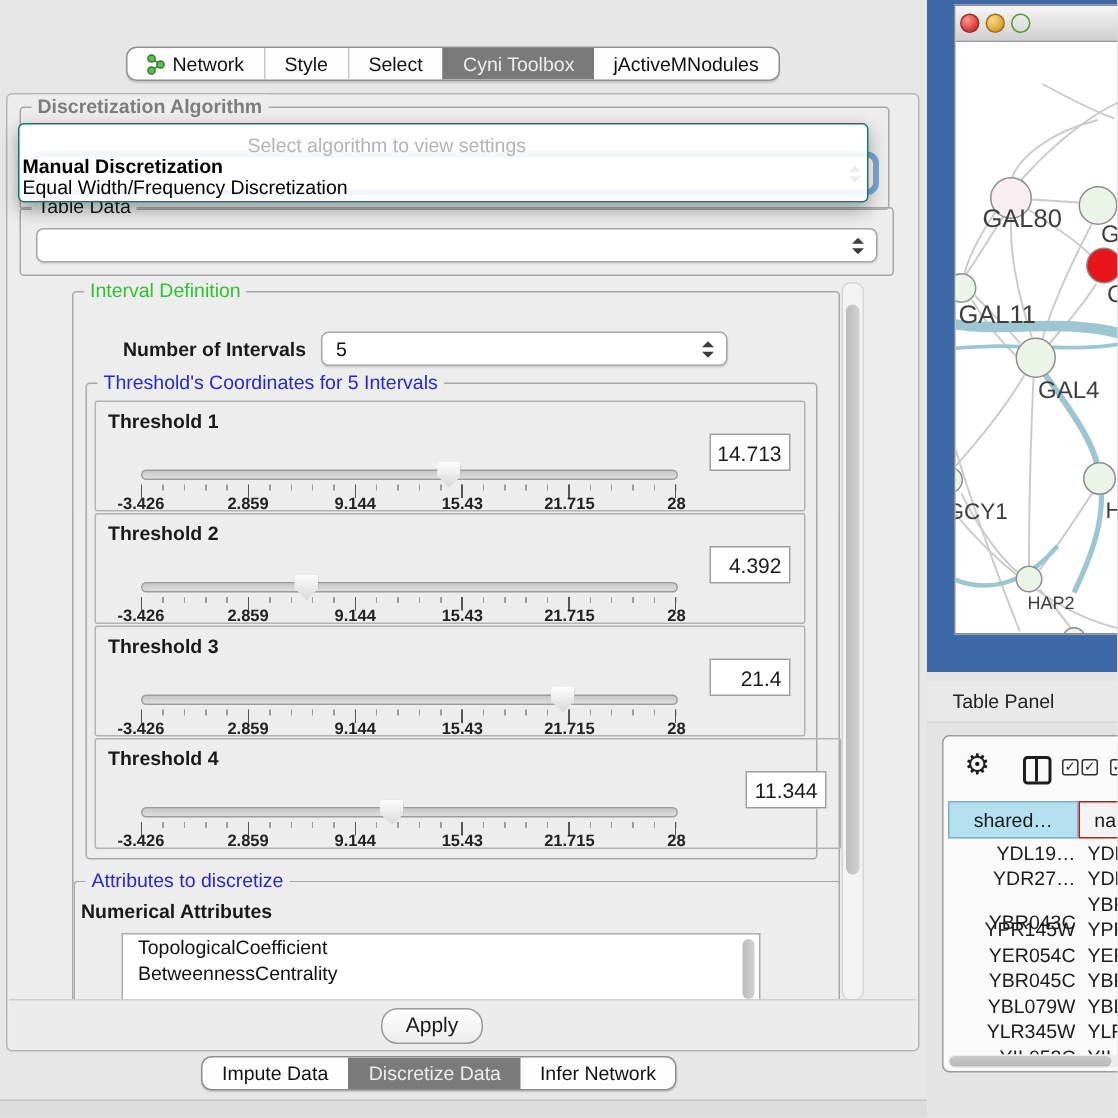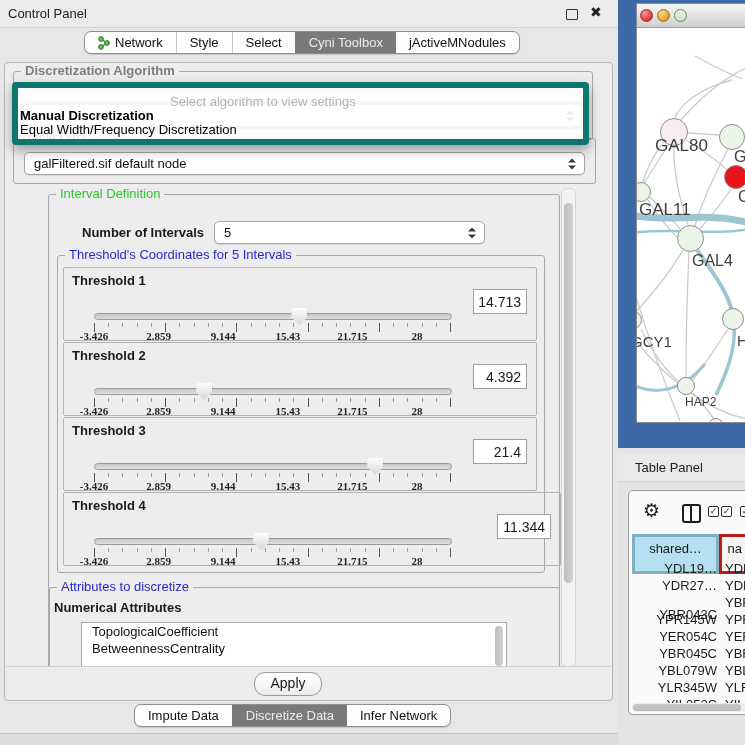--- a/index.html
+++ b/index.html
@@ -25,33 +25,33 @@
   .legend.blue{color:#2828cf;}
   .legend.gray{color:#7d7d7d;font-weight:bold;}
   .combo{position:absolute;background:#fff;border:1px solid #a6a6a6;border-radius:5px;font-size:13px;color:#111;display:flex;align-items:center;padding:0 24px 0 9px;box-sizing:border-box;box-shadow:0 1px 1px rgba(0,0,0,.1);}
   .stepper{position:absolute;right:8px;top:50%;transform:translateY(-50%);width:8px;height:11px;}
   .stepper:before,.stepper:after{content:"";position:absolute;left:0;border-left:4px solid transparent;border-right:4px solid transparent;}
   .stepper:before{top:0;border-bottom:4px solid #3d3d3d;}
   .stepper:after{bottom:0;border-top:4px solid #3d3d3d;}
   .focusring{box-shadow:0 0 0 3px rgba(95,157,224,.85);}
   
   #algo-popup{position:absolute;left:12px;top:82px;width:565px;height:51px;background:rgba(255,255,255,.9);
-    border:6px solid #0f766e;border-radius:4px;box-shadow:0 5px 12px rgba(0,0,0,.35);z-index:50;}
+    border:1px solid #0f766e;border-radius:4px;box-shadow:0 5px 12px rgba(0,0,0,.35);z-index:50;}
   #algo-prompt{position:absolute;left:152px;top:6px;font-size:13px;color:#b4b4b4;}
   .algo-option{position:absolute;left:2px;font-size:13px;color:#000;white-space:nowrap;}
   
   .threshold-panel{position:absolute;left:5px;width:472px;height:72px;border:1px solid #b3b3b3;border-radius:2px;}
   .t-label{position:absolute;left:8px;top:5px;font-size:13px;font-weight:bold;}
   .slider-track{position:absolute;left:30px;top:45px;width:356px;height:5px;border:1px solid #9b9b9b;border-radius:4px;background:linear-gradient(#c7c7c7,#dedede);}
   .slider-handle{position:absolute;top:40px;width:16px;height:17px;background:linear-gradient(#fdfdfd,#d8d8d8);
     clip-path:polygon(8% 0,92% 0,100% 14%,100% 55%,50% 100%,0 55%,0 14%);filter:drop-shadow(0 0 1px #777);}
   .ticks{position:absolute;left:30px;top:55px;width:357px;height:9px;
     background:repeating-linear-gradient(90deg,#555 0 1px,transparent 1px 71.2px) 0 0/357px 9px no-repeat,
                repeating-linear-gradient(90deg,#9c9c9c 0 1px,transparent 1px 14.24px) 0 0/357px 4px no-repeat;}
-  .tick-scale{position:absolute;left:30px;top:62px;width:323px;height:12px;font-family:Liberation Serif, serif;}
+  .tick-scale{position:absolute;left:30px;top:62px;width:357px;height:12px;}
   .tick-label{position:absolute;transform:translateX(-50%);font-size:11px;font-weight:bold;color:#222;white-space:nowrap;}
   .value-box{position:absolute;right:9px;top:21px;width:54px;height:25px;background:#fff;border:1px solid #9e9e9e;
     font-size:14px;text-align:right;line-height:25px;padding-right:5px;box-sizing:border-box;}
   
   #attr-list{position:absolute;left:31px;top:34px;width:424px;height:50px;background:#fff;border:1px solid #ababab;border-bottom:none;overflow:hidden;}
   .attr-item{font-size:13px;padding:1px 0 1px 10px;color:#111;}
   .vscroll-thumb{position:absolute;background:linear-gradient(90deg,#bdbdbd,#d2d2d2);border-radius:5px;}
   
   #apply-bar{position:absolute;left:1px;right:1px;bottom:1px;height:32px;background:#ececec;border-top:1px solid #cfcfcf;}
   #apply-btn{position:absolute;left:248px;top:5px;width:66px;height:22px;background:linear-gradient(#ffffff,#ececec);
@@ -64,38 +64,33 @@
   .light{position:absolute;top:5px;width:13px;height:13px;border-radius:50%;box-sizing:border-box;}
   #net-canvas{position:absolute;left:0;top:24px;width:109px;height:394px;}
   .net-node{position:absolute;border-radius:50%;border:1.5px solid #8d8d8d;box-sizing:border-box;}
   .net-label{position:absolute;color:#3e3e3e;white-space:nowrap;}
   
   #table-titlebar{position:absolute;left:0;top:454px;width:127px;height:27px;background:#e9e9e9;border-bottom:1px solid #d5d5d5;}
   #table-title{position:absolute;left:17px;top:6px;font-size:13px;color:#222;}
   #table-box{position:absolute;left:10px;top:490px;width:120px;height:223px;background:#fafafa;border:1px solid #9c9c9c;border-radius:5px 0 0 5px;overflow:hidden;}
   .tb-icon{position:absolute;top:13px;}
   .checkbox{display:inline-block;width:9px;height:9px;border:1.5px solid #2e2e2e;border-radius:2px;font-size:9px;line-height:8px;text-align:center;color:#2e2e2e;}
-  .th-cell{position:absolute;top:43px;height:40px;box-sizing:border-box;border:3px solid #b91c1c;font-size:13px;text-align:center;line-height:24px;overflow:hidden;}
+  .th-cell{position:absolute;top:43px;height:25px;box-sizing:border-box;border:1px solid #b91c1c;font-size:13px;text-align:center;line-height:24px;overflow:hidden;}
   .trow{position:absolute;left:0;width:200px;height:17px;}
   .tcell{position:absolute;top:0;font-size:13px;color:#1c1c1c;white-space:nowrap;overflow:hidden;text-align:right;}
   #hscroll{position:absolute;left:3px;top:212px;width:114px;height:9px;background:#ededed;border-radius:5px;}
   #hscroll-thumb{position:absolute;left:1px;top:1px;width:108px;height:7px;background:linear-gradient(#c9c9c9,#b8b8b8);border-radius:4px;}
   .scroll-track{position:absolute;background:#f3f3f3;border:1px solid #d6d6d6;border-radius:6px;}
 </style>
 </head>
 <body>
 
 <div id="screen">
 
   <div id="control-panel">
-    <div id="cp-titlebar">
-      <span id="cp-title">Control Panel</span>
-      <span class="win-float"></span>
-      <span class="win-close">✖</span>
-    </div>
 
     <div class="tabgroup" style="left:84px;top:31px;">
       <div class="tabitem">
         <svg width="12" height="14" viewBox="0 0 12 14">
           <path d="M3 3 L9 7 L3 11" stroke="#6b6b6b" stroke-width="1.2" fill="none"></path>
           <circle cx="3" cy="3" r="2.4" fill="#59c24e" stroke="#2f7a2a"></circle>
           <circle cx="3" cy="11" r="2.4" fill="#59c24e" stroke="#2f7a2a"></circle>
           <circle cx="9" cy="7" r="2.4" fill="#59c24e" stroke="#2f7a2a"></circle>
         </svg>
         <span>Network</span>
@@ -119,21 +114,20 @@
       <div class="group" style="left:8px;top:8px;width:578px;height:67px;">
         <span class="legend gray">Discretization Algorithm</span>
         <div class="combo focusring" style="left:9px;top:32px;width:560px;height:23px;">
           <span class="stepper"></span>
         </div>
       </div>
 
       <div class="group" style="left:8px;top:75px;width:581px;height:44px;">
         <span class="legend">Table Data</span>
         <div class="combo" style="left:10px;top:13px;width:561px;height:23px;">
-          <span>galFiltered.sif default node</span>
           <span class="stepper"></span>
         </div>
       </div>
 
       <div id="scroll-area" style="position:absolute;left:1px;top:123px;width:574px;height:481px;overflow:hidden;">
 
         <div class="group" style="left:42px;top:8px;width:510px;height:600px;">
           <span class="legend green">Interval Definition</span>
 
           <span style="position:absolute;left:33px;top:30px;font-size:13px;font-weight:bold;">Number of Intervals</span>

